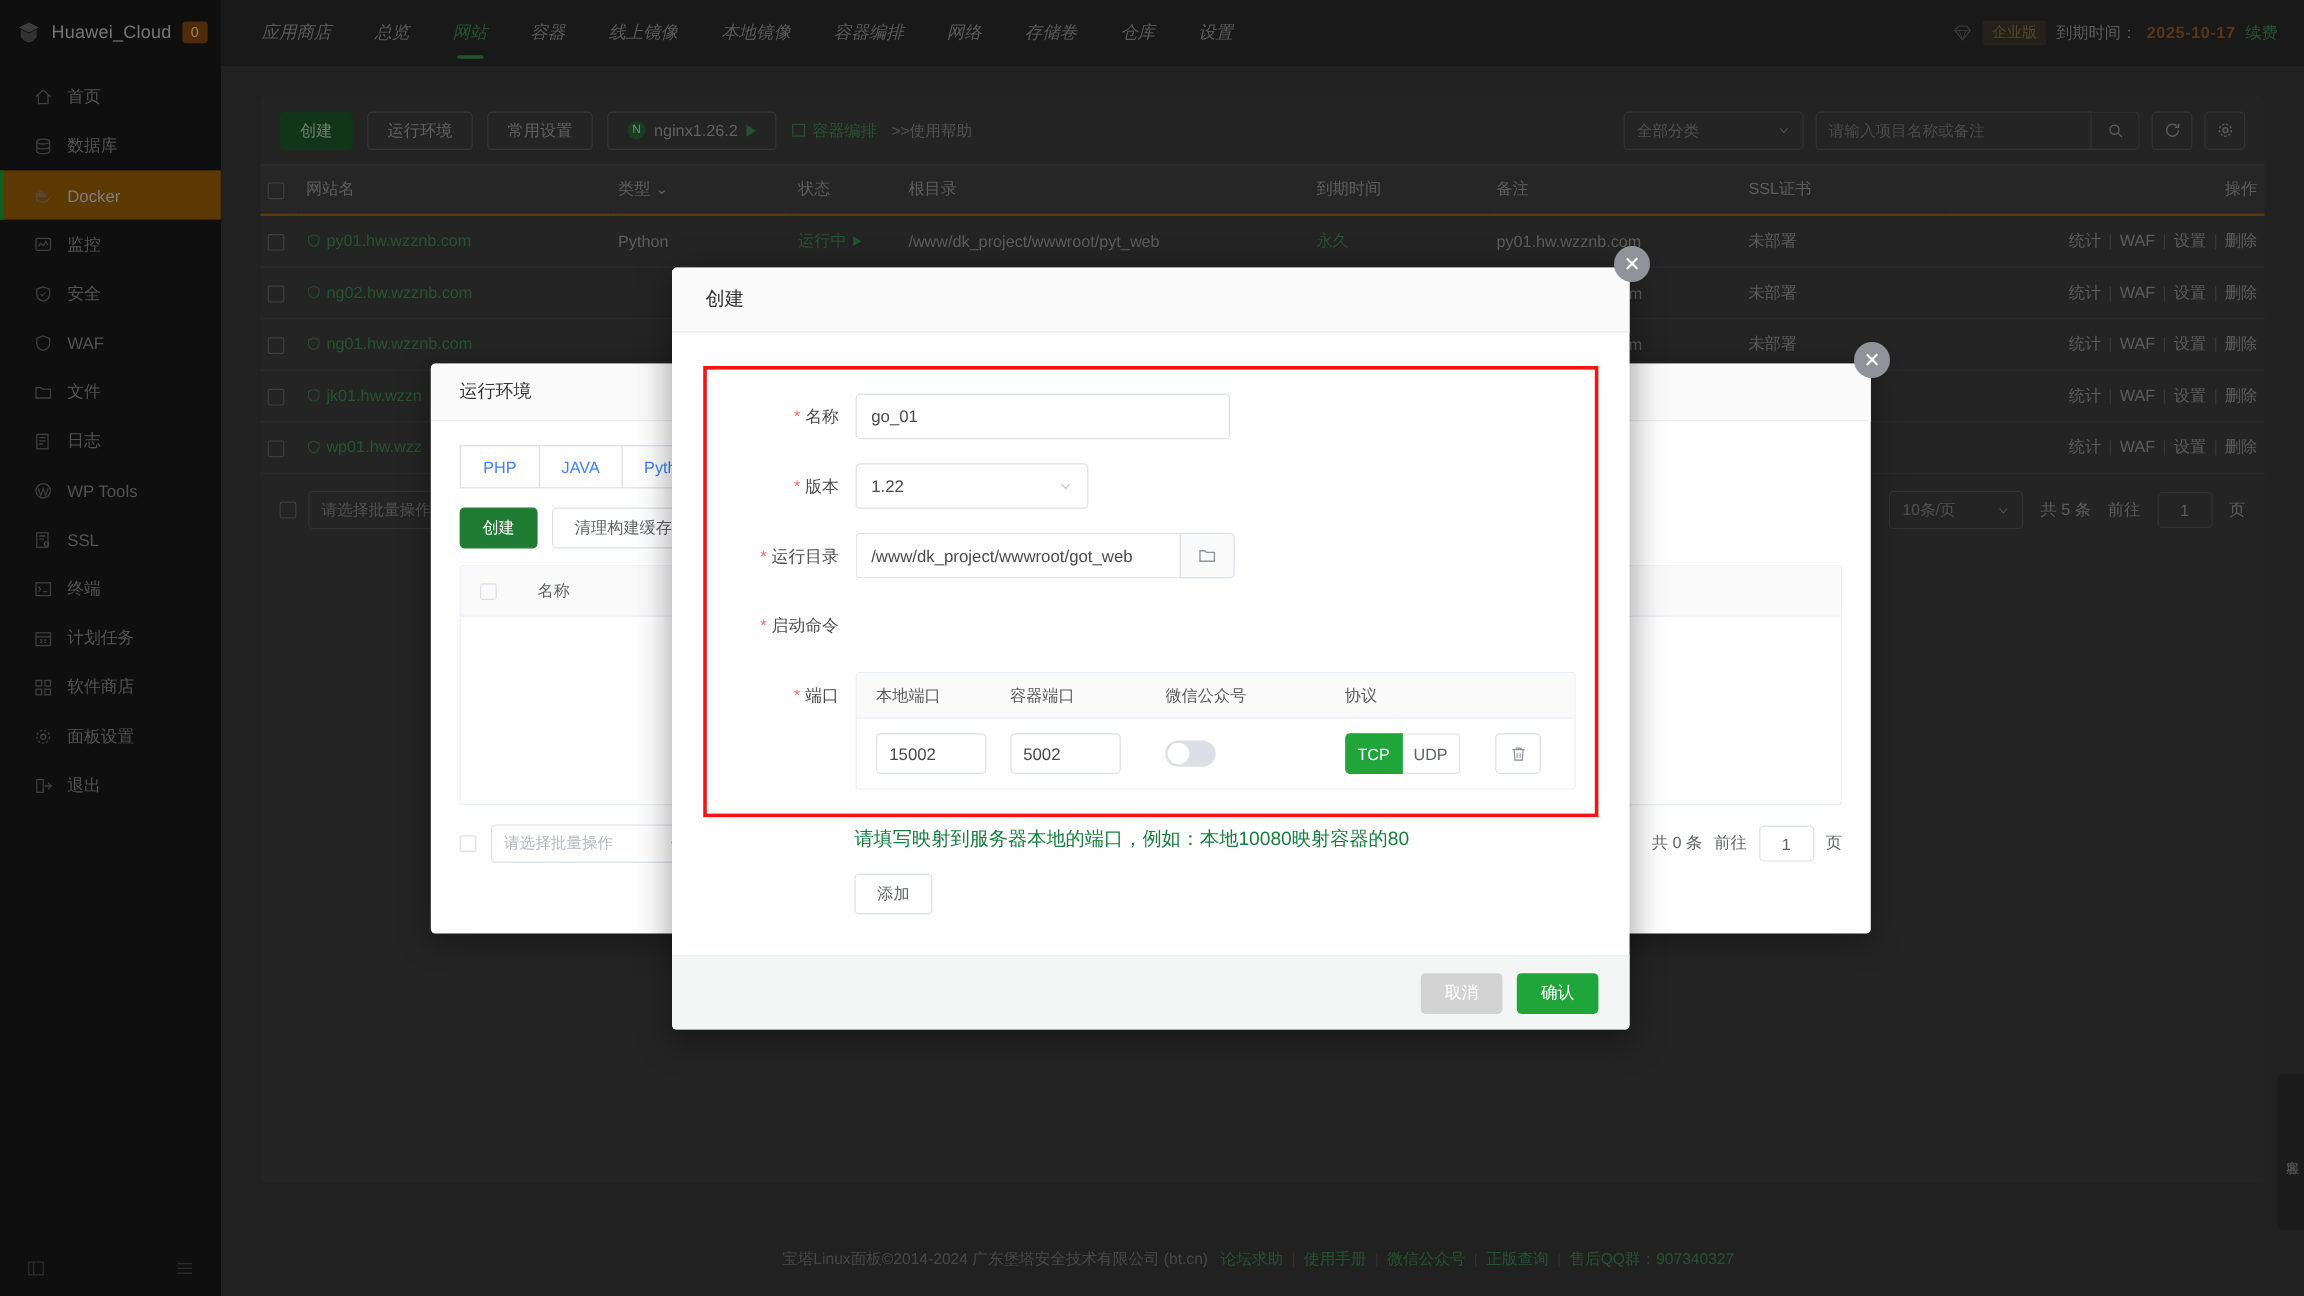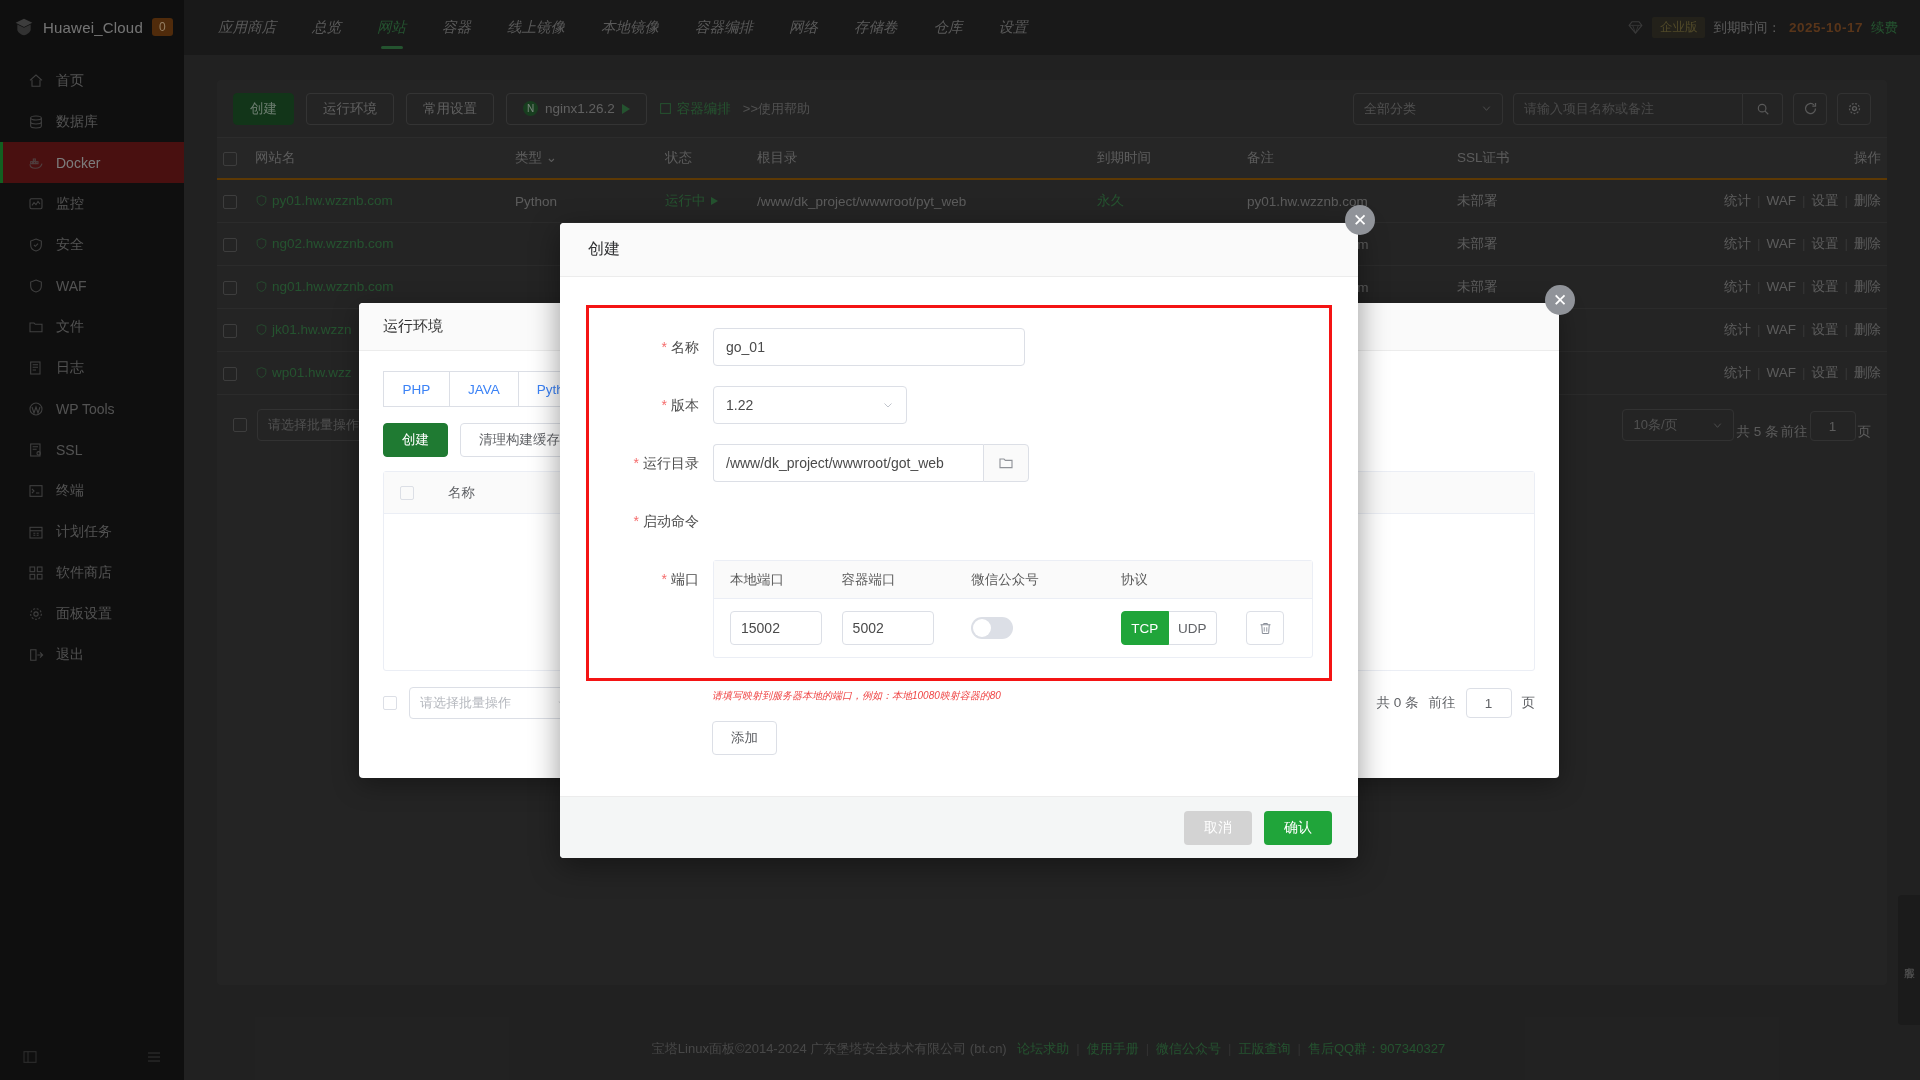--- a/index.html
+++ b/index.html
@@ -25,21 +25,21 @@
     margin-left: auto; background: #8a4b14; color: #ffd9a8; font-size: 12px;
     padding: 1px 7px; border-radius: 3px; line-height: 16px;
   }
   .nav-list { margin-top: 6px; }
   .nav-item {
     display: flex; align-items: center; gap: 12px;
     height: 41px; padding: 0 0 0 28px; color: #8d8d8d; font-size: 14px;
     position: relative; cursor: pointer; white-space: nowrap;
   }
   .nav-item .ico { width: 16px; height: 16px; opacity: .72; flex: 0 0 auto; display: block; }
-  .nav-item.active { background: #7f1d1d; color: #d6d6d6; }
+  .nav-item.active { background: #a16207; color: #d6d6d6; }
   .nav-item.active::before {
     content: ""; position: absolute; left: 0; top: 0; bottom: 0; width: 3px; background: #20a53a;
   }
   .sidebar-bottom {
     position: absolute; bottom: 0; left: 0; right: 0; height: 46px;
     display: flex; align-items: center; justify-content: space-between; padding: 0 22px;
   }
   .sidebar-bottom svg { opacity: .45; }
 
   
@@ -136,21 +136,21 @@
   .status-run { color: #3f8f52; display: inline-flex; align-items: center; gap: 5px; }
   .status-run .tri { width:0;height:0;border-left:7px solid #3f8f52;border-top:4.5px solid transparent;border-bottom:4.5px solid transparent; }
   .ssl-no { color: #8a6a33; }
   .ops { text-align: right; color: #3f8f52; }
   .ops span { cursor: pointer; }
   .ops i { color: #5e5e5e; font-style: normal; padding: 0 6px; }
 
   .table-foot {
     display: flex; align-items: center; padding: 14px 16px; gap: 10px;
   }
-  .pager { margin-left: auto; display: flex; align-items: flex-end; gap: 2px; color: #9e9e9e; font-size: 13.5px; }
+  .pager { margin-left: auto; display: flex; align-items: center; gap: 14px; color: #9e9e9e; font-size: 13.5px; }
   .page-input {
     width: 46px; height: 30px; border: 1px solid #565656; border-radius: 4px;
     display: flex; align-items: center; justify-content: center; color: #9e9e9e; font-size: 13.5px;
   }
 
   .footer {
     position: absolute; left: 0; right: 0; bottom: 22px; text-align: center;
     color: #7b7b7b; font-size: 13px;
   }
   .footer a { color: #3f8f52; text-decoration: none; padding: 0 7px; }
@@ -274,21 +274,21 @@
   .proto div {
     height: 34px; width: 48px; border: 1px solid #dcdfe6; display: flex; align-items: center;
     justify-content: center; font-size: 13.5px; color: #606266; cursor: pointer;
   }
   .proto .on { background: #20a53a; border-color: #20a53a; color: #fff; border-radius: 4px 0 0 4px; }
   .proto .off { border-left: none; border-radius: 0 4px 4px 0; }
   .del-btn {
     width: 38px; height: 34px; border: 1px solid #dcdfe6; border-radius: 4px;
     display: flex; align-items: center; justify-content: center; cursor: pointer;
   }
-  .hint { font-size: 10px; color: #ef4444; margin: 8px 0 0 126px; font-style: italic; }
+  .hint { font-size: 16px; color: #15803d; margin: 8px 0 0 126px; }
   .add-wrap { margin: 18px 0 0 126px; }
   .mc-foot {
     position: absolute; left: 0; right: 0; bottom: 0; height: 62px; background: #f4f6f6;
     display: flex; align-items: center; justify-content: flex-end; gap: 12px; padding-right: 26px;
     border-top: 1px solid #ececec;
   }
   .foot-btn {
     height: 34px; padding: 0 20px; border-radius: 4px; font-size: 14px; cursor: pointer;
     display: inline-flex; align-items: center; justify-content: center; border: none;
   }

